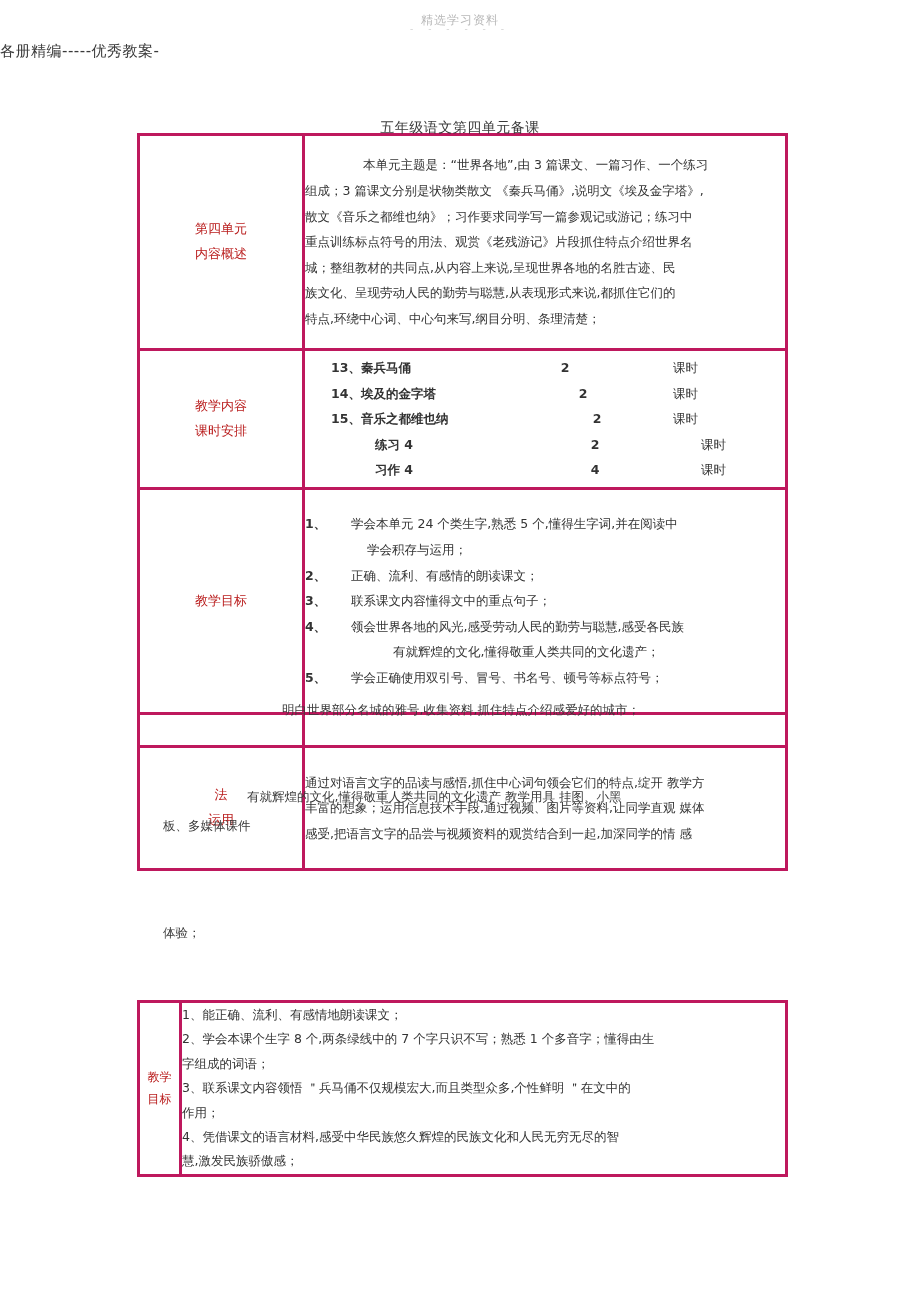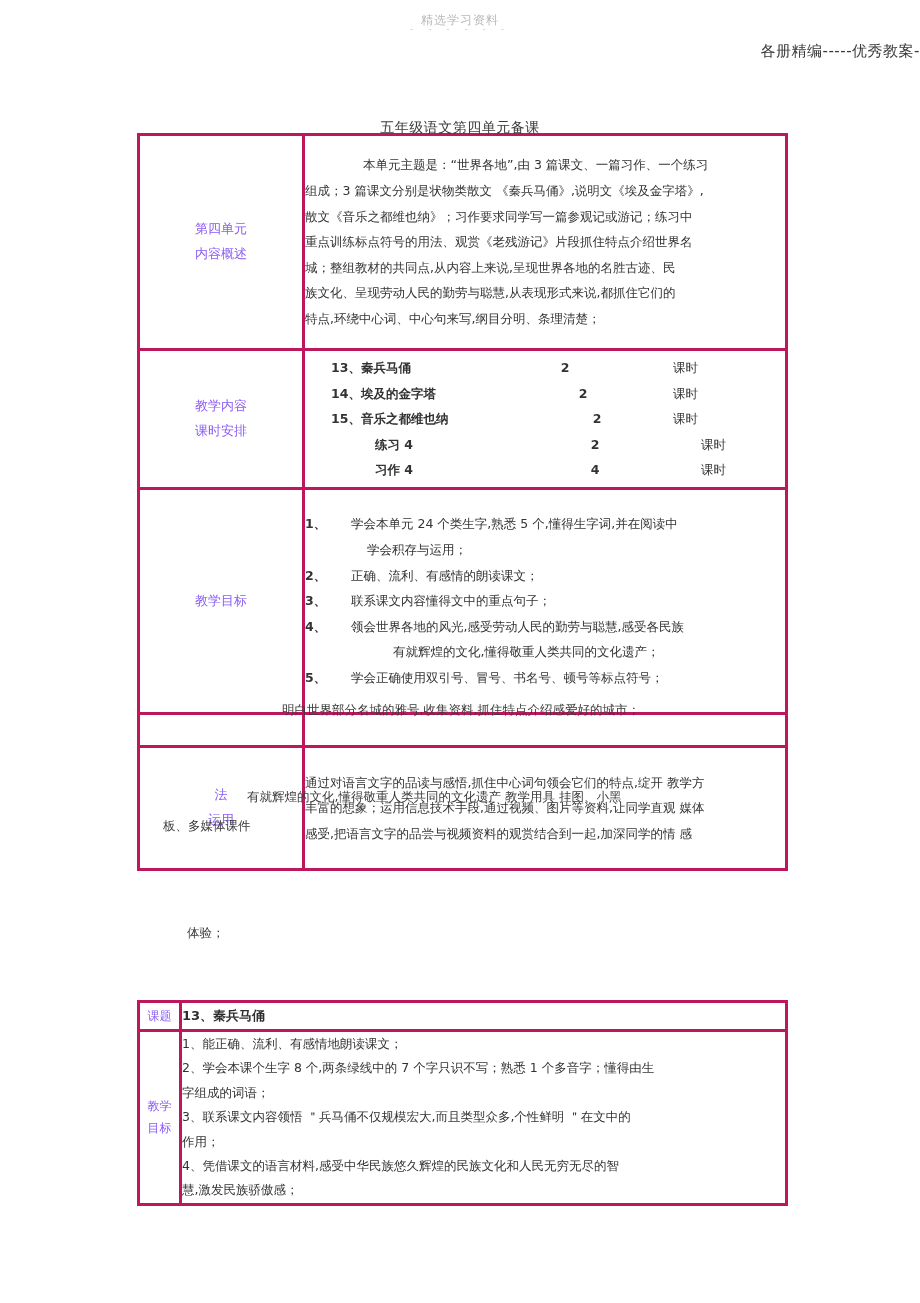--- a/index.html
+++ b/index.html
@@ -39,21 +39,21 @@
     color: #cfcfcf;
     letter-spacing: 6px;
   }
 
   
   .banner {
     position: absolute;
     top: 42px;
     left: 0;
     width: 920px;
-    text-align: right;
+    text-align: left;
     font-size: 15px;
     color: #3a3a3a;
     letter-spacing: 0.5px;
   }
 
   
   .doc-title {
     position: absolute;
     top: 119px;
     left: 0;
@@ -74,21 +74,21 @@
   }
   .tbl td {
     border: 3px solid #be185d;
     vertical-align: middle;
     padding: 0;
     background: transparent;
   }
   .label-cell {
     text-align: center;
     font-size: 13px;
-    color: #8b5cf6;
+    color: #b91c1c;
     line-height: 1.9;
   }
   .body-cell {
     font-size: 12.5px;
     color: #333;
     line-height: 2.05;
     padding: 2px 8px 2px 10px;
   }
 
   
@@ -255,32 +255,28 @@
       </td>
     </tr>
 
 
   </tbody>
 </table>
 
 <div class="bleed" style="left:282px; top:702px;">明白世界部分名城的雅号,收集资料,抓住特点介绍感爱好的城市；</div>
 <div class="bleed" style="left:247px; top:789px;">有就辉煌的文化,懂得敬重人类共同的文化遗产 教学用具    挂图、小黑</div>
 <div class="bleed" style="left:163px; top:818px;">板、多媒体课件</div>
-<div class="bleed" style="left:163px; top:925px;margin-left:24px;">体验；</div>
+<div class="bleed" style="left:163px; top:925px;">体验；</div>
 
 <table class="tbl" id="table-lesson">
   <colgroup>
       <col style="width:42px">
       <col style="width:606px">
     </colgroup>
   <tbody>
-    <tr>
-      <td class="label-cell" style="height:26px; font-size:12px">课题</td>
-      <td class="lesson-title-cell">13、秦兵马俑</td>
-    </tr>
     <tr>
       <td class="label-cell" style="height:168px; font-size:12px">
         <div>教学</div>
         <div>目标</div>
       </td>
       <td class="body-cell" style="line-height:1.95">
         <span class="line">1、能正确、流利、有感情地朗读课文；</span>
         <span class="line">2、学会本课个生字   8 个,两条绿线中的    7 个字只识不写；熟悉   1 个多音字；懂得由生</span>
         <span class="line">字组成的词语；</span>
         <span class="line">3、联系课文内容领悟   ＂兵马俑不仅规模宏大,而且类型众多,个性鲜明            ＂在文中的</span>

